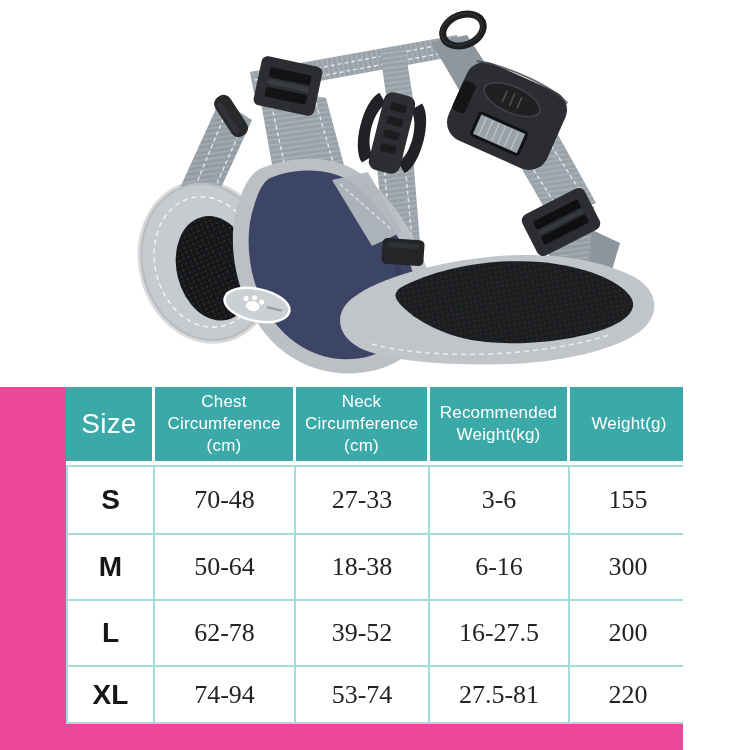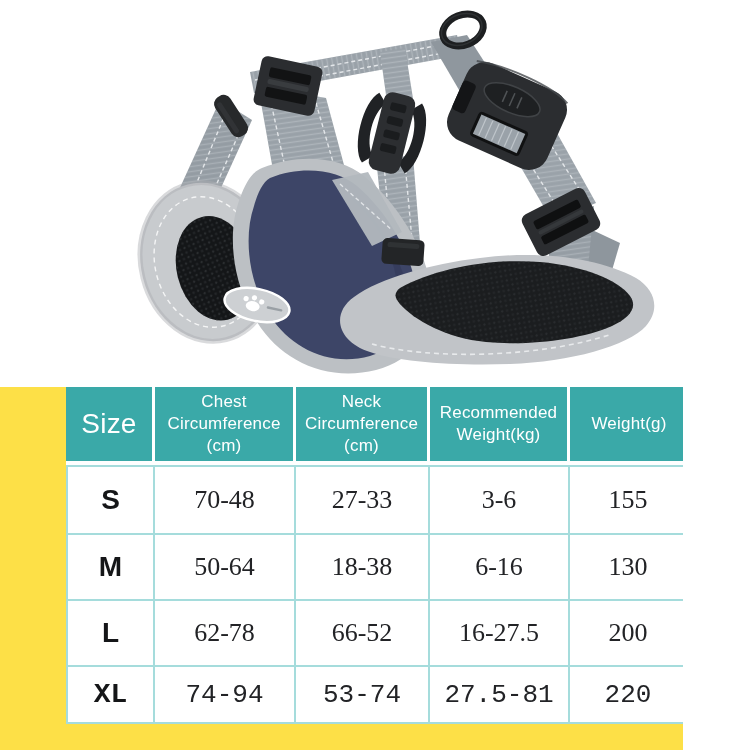--- a/index.html
+++ b/index.html
@@ -1,17 +1,17 @@
 <!DOCTYPE html>
 <html><head>
 <meta charset="utf-8">
 <style>
   html,body{margin:0;padding:0;background:#ffffff;}
   #stage{
-    position:relative;width:683px;height:750px;background:#fde047;
+    position:relative;width:683px;height:750px;background:#ec4899;
     font-family:"Liberation Sans",sans-serif;overflow:hidden;
   }
   #product-art{position:absolute;left:0;top:0;width:750px;height:387px;display:block;}
   
   #size-chart{
     position:absolute;left:66px;top:387px;width:622px;
     border-collapse:separate;border-spacing:0;table-layout:fixed;
   }
   #size-chart th{
     background:#3aa9a8;color:#ffffff;font-weight:400;
@@ -28,21 +28,21 @@
     font-family:"Liberation Serif",serif;font-size:26px;color:#222326;
   }
   #size-chart td:first-child{
     border-left:2px solid #a5dcdc;
     font-family:"Liberation Sans",sans-serif;font-weight:600;font-size:28px;color:#151618;
   }
   #size-chart tbody tr:first-child td{border-top:2px solid #a5dcdc;}
   #size-chart tbody tr:nth-child(1) td{height:66px;}
   #size-chart tbody tr:nth-child(2) td{height:64px;}
   #size-chart tbody tr:nth-child(3) td{height:64px;}
-  #size-chart tbody tr:nth-child(4) td{height:55px;font-family:Liberation Mono, monospace;}
+  #size-chart tbody tr:nth-child(4) td{height:55px;}
 </style>
 </head>
 <body>
 
 <div id="stage">
 
   <svg id="product-art" viewBox="0 0 750 387" xmlns="http://www.w3.org/2000/svg">
     <defs>
       <pattern id="ribsH" width="5" height="14" patternUnits="userSpaceOnUse" patternTransform="rotate(-10)">
         <line x1="1.5" y1="0" x2="1.5" y2="14" stroke="#c6ccd1" stroke-width="1.4"></line>
@@ -247,26 +247,26 @@
         <td>70-48</td>
         <td>27-33</td>
         <td>3-6</td>
         <td>155</td>
       </tr>
       <tr>
         <td>M</td>
         <td>50-64</td>
         <td>18-38</td>
         <td>6-16</td>
-        <td>130</td>
+        <td>300</td>
       </tr>
       <tr>
         <td>L</td>
         <td>62-78</td>
-        <td>66-52</td>
+        <td>39-52</td>
         <td>16-27.5</td>
         <td>200</td>
       </tr>
       <tr>
         <td>XL</td>
         <td>74-94</td>
         <td>53-74</td>
         <td>27.5-81</td>
         <td>220</td>
       </tr>

